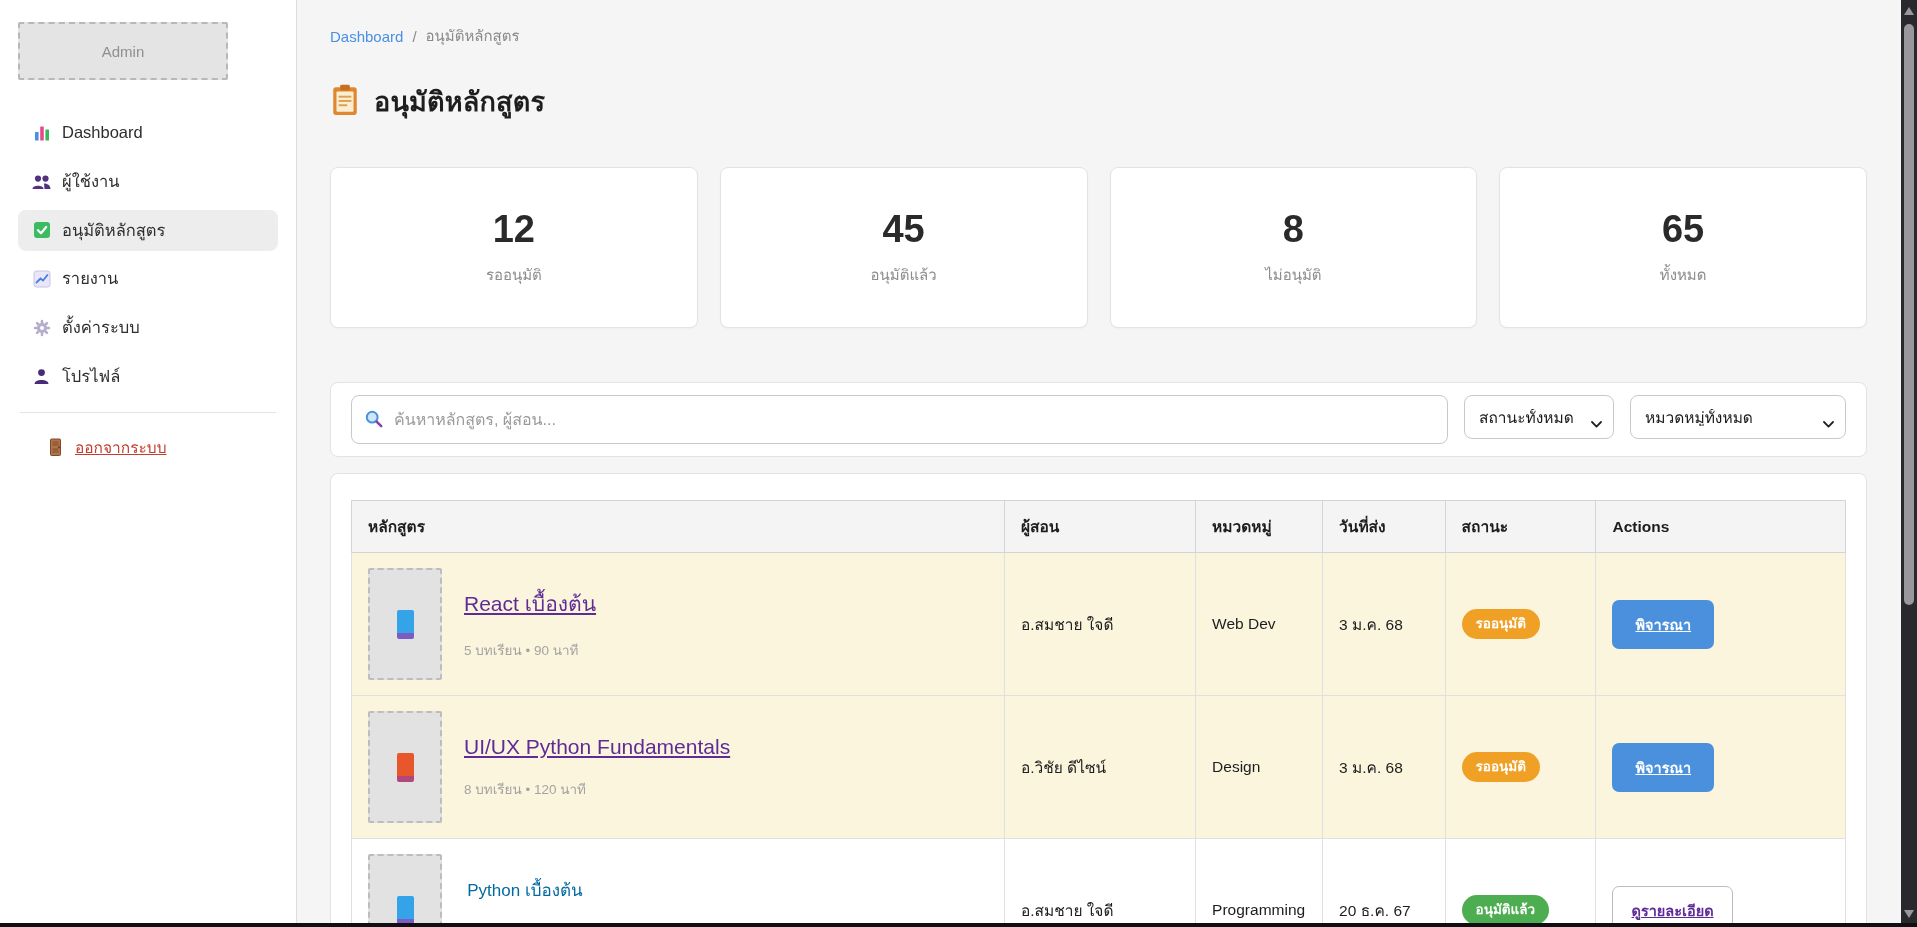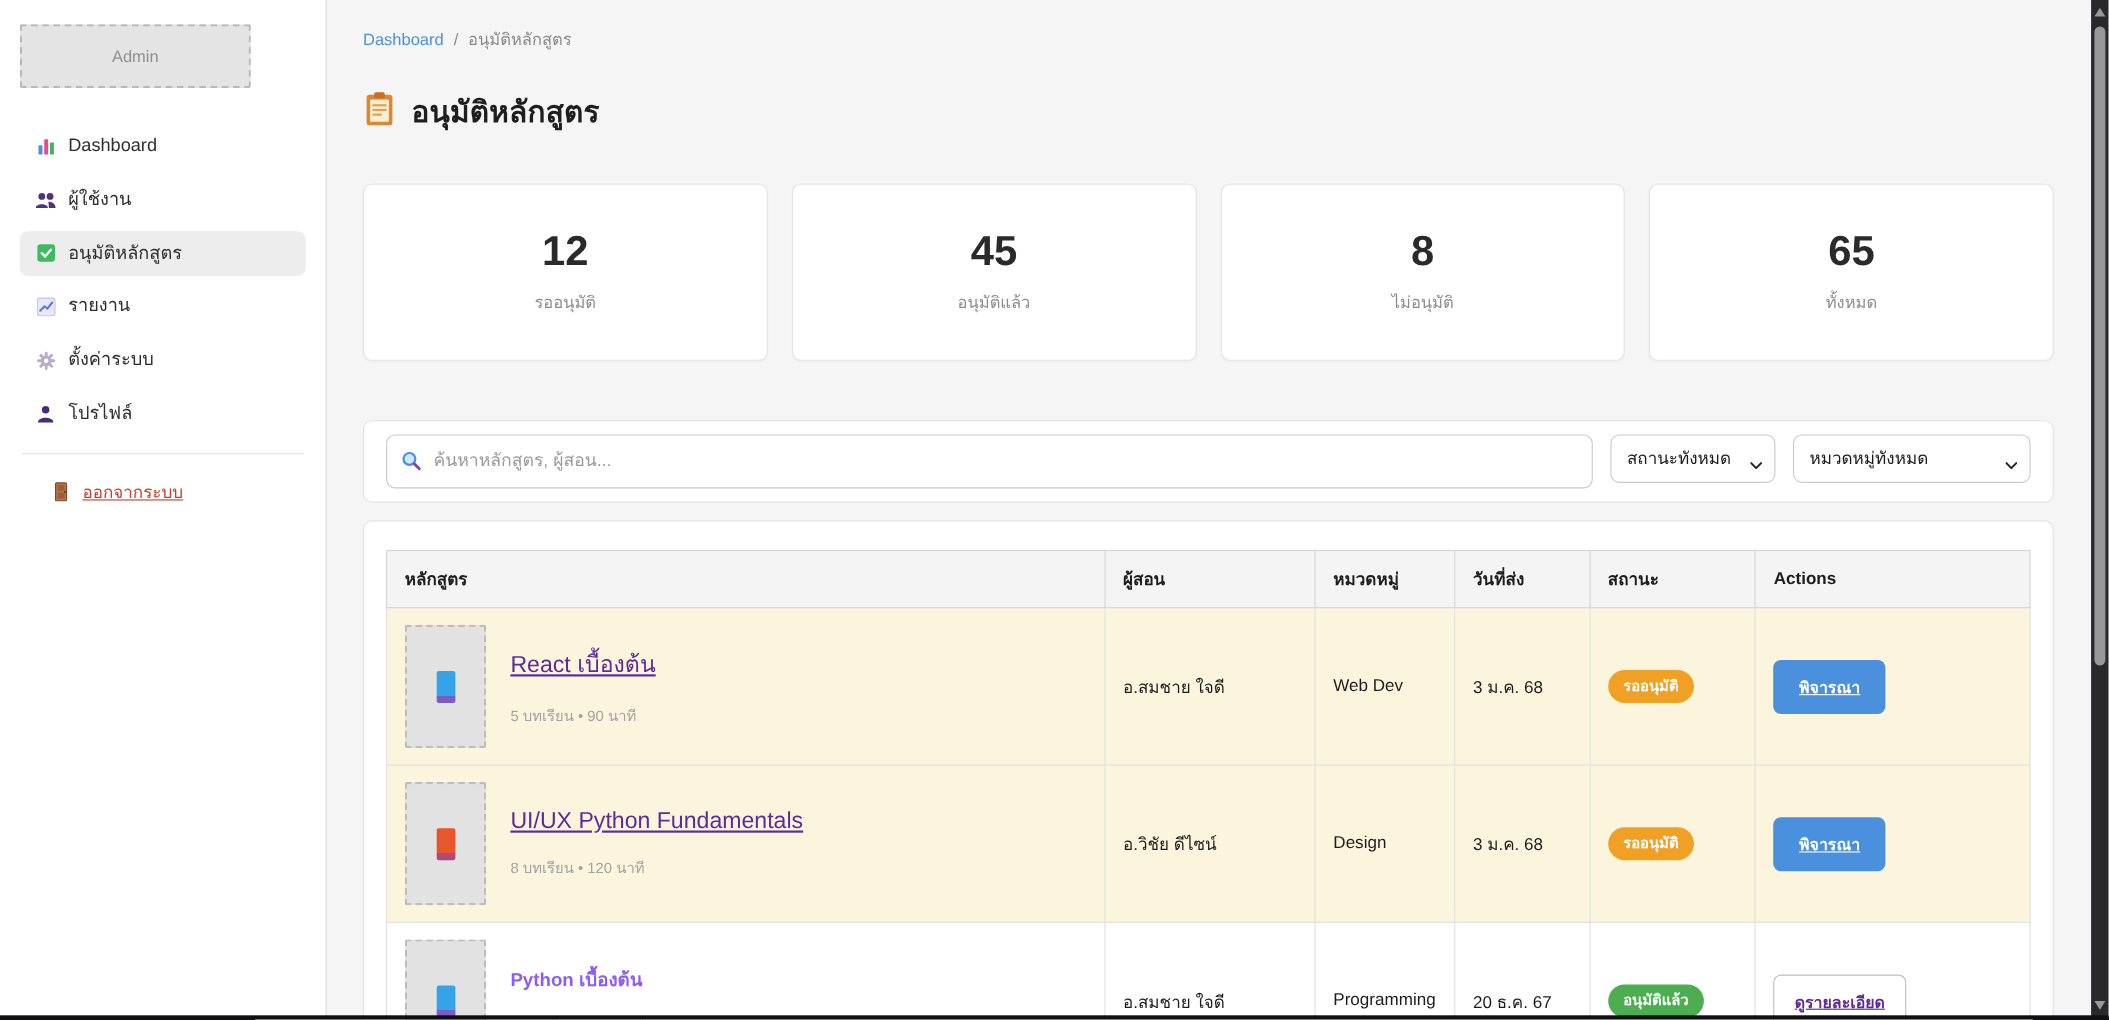--- a/index.html
+++ b/index.html
@@ -89,21 +89,21 @@
   .col-date { width:8.2%; } .col-status { width:10.1%; } .col-actions { width:16.7%; }
 
   .course-cell { display:flex; align-items:center; gap:22px; }
   .thumb {
     width:74px; height:112px; flex:none; background:#e2e2e2;
     border:2px dashed #bdbdbd; border-radius:2px;
     display:flex; align-items:center; justify-content:center;
   }
   .thumb-chip { width:17px; height:29px; border-radius:2px; }
   .course-link { font-size:21px; font-weight:normal; color:var(--link-purple); text-decoration:underline; cursor:pointer; }
-  .course-title-plain { font-size:17px; font-weight:bold; color:#8b5cf6; }
+  .course-title-plain { font-size:17px; font-weight:normal; color:#0369a1;text-align:center; }
   .course-meta { margin-top:19px; font-size:13.5px; color:#a3a3a3; }
 
   .badge {
     display:inline-block; padding:8px 14px; border-radius:15px; color:#fff;
     font-size:13.5px; font-weight:bold; line-height:1; white-space:nowrap;
   }
   .badge.pending { background:var(--badge-pending); }
   .badge.approved { background:var(--badge-approved); }
 
   .btn { font-family:inherit; cursor:pointer; border-radius:7px; font-size:14.5px; font-weight:bold;

